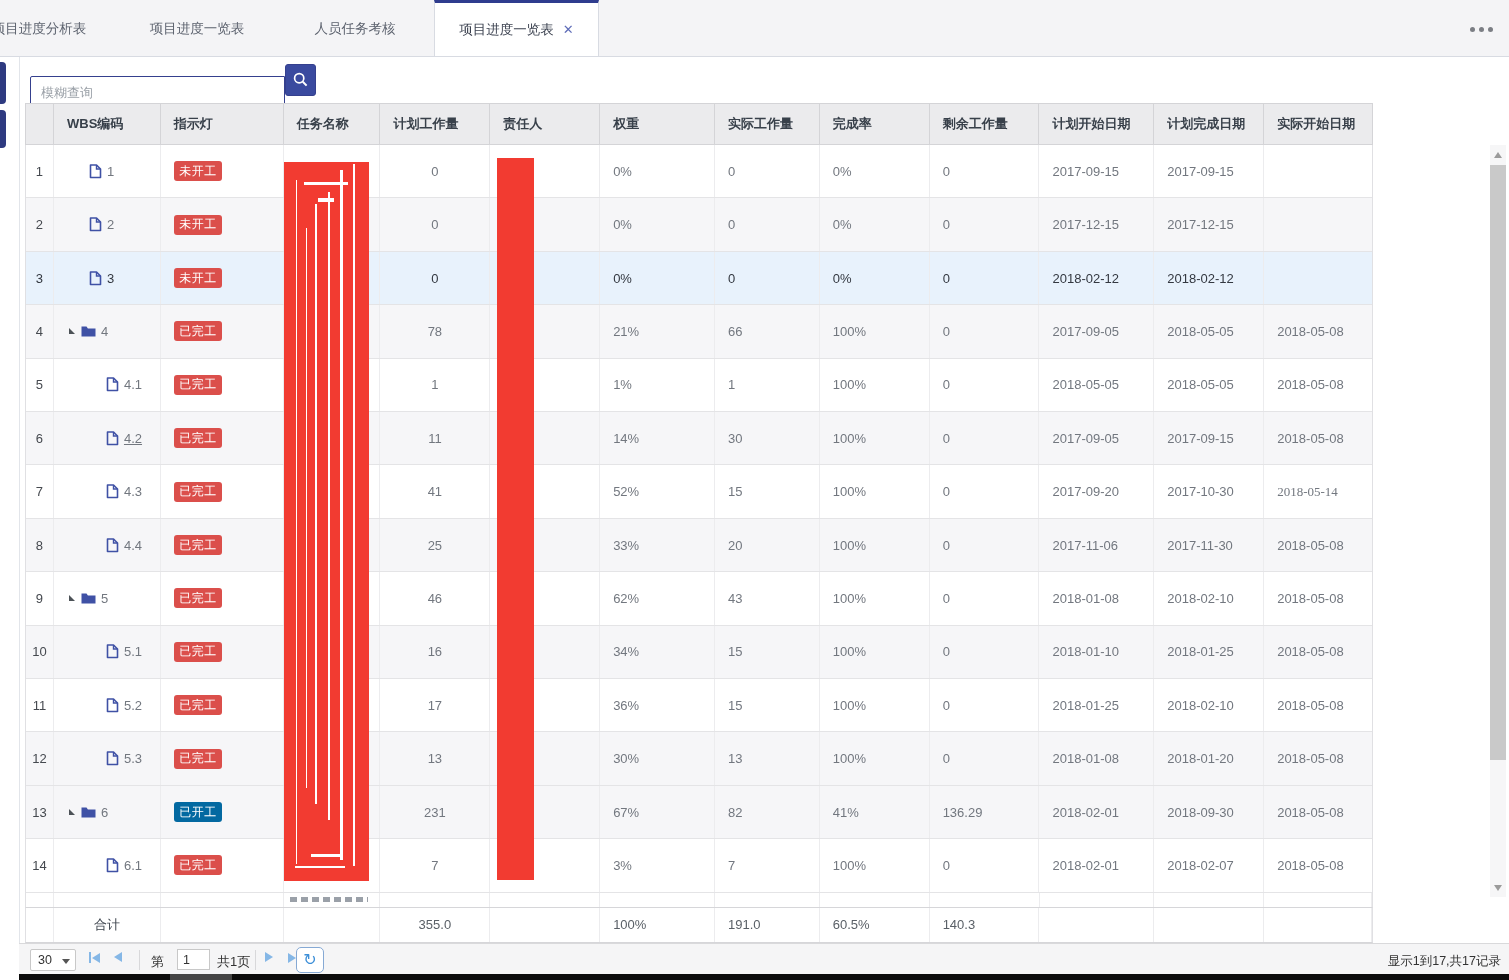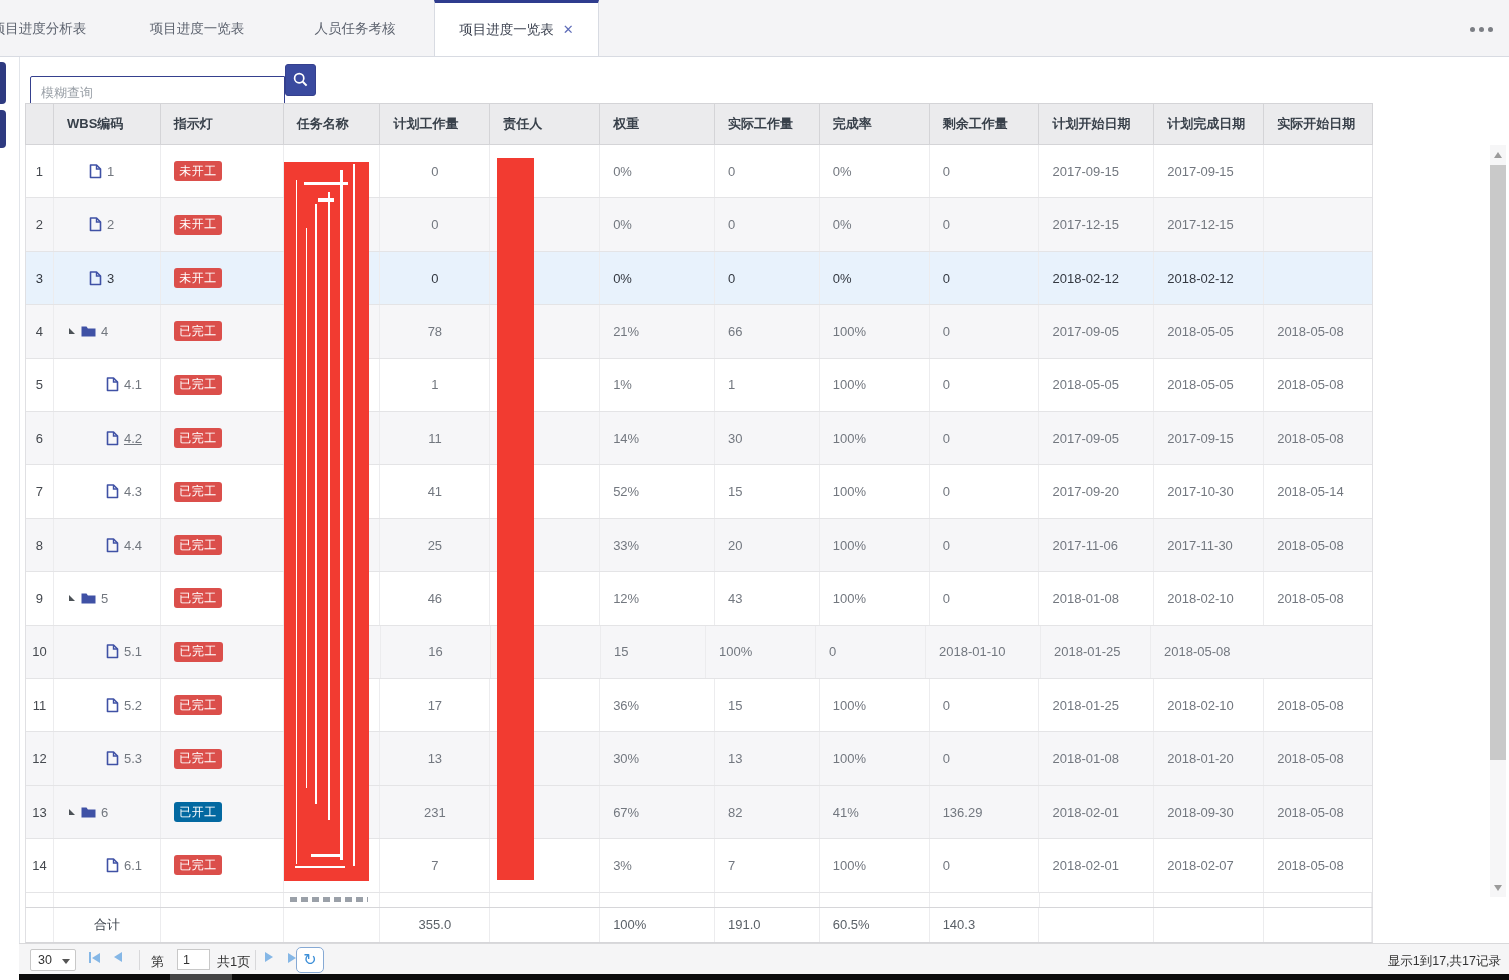--- a/index.html
+++ b/index.html
@@ -340,21 +340,21 @@
           </div>
           <div class="cell" style="width: 97px;"></div>
           <div class="cell ccenter" style="width: 110px;">41</div>
           <div class="cell" style="width: 110px;"></div>
           <div class="cell" style="width: 115px;">52%</div>
           <div class="cell" style="width: 105px;">15</div>
           <div class="cell" style="width: 110px;">100%</div>
           <div class="cell" style="width: 110px;">0</div>
           <div class="cell" style="width: 115px;">2017-09-20</div>
           <div class="cell" style="width: 110px;">2017-10-30</div>
-          <div class="cell" style="width: 108px;">2018-05-14</div>
+          <div class="cell" style="width: 108px; font-family: Liberation Serif, serif;">2018-05-14</div>
         </div>
         <div class="row shaded">
           <div class="cell cnum" style="width: 28px;">8</div>
           <div class="cell" style="width: 107px;">
             <span class="wbs-ic ind-leaf1">
               <svg width="13" height="15" viewBox="0 0 13 15">
   <path d="M1.5 1h6l4 4v8.5h-10z" fill="none" stroke="#3f51a5" stroke-width="1.6" stroke-linejoin="round"></path>
   <path d="M7.5 1v4h4" fill="none" stroke="#3f51a5" stroke-width="1.4"></path>
               </svg>
             </span>
@@ -384,21 +384,21 @@
               </svg>
             </span>
             <span>5</span>
           </div>
           <div class="cell" style="width: 123px;">
             <span class="badge red">已完工</span>
           </div>
           <div class="cell" style="width: 97px;"></div>
           <div class="cell ccenter" style="width: 110px;">46</div>
           <div class="cell" style="width: 110px;"></div>
-          <div class="cell" style="width: 115px;">12%</div>
+          <div class="cell" style="width: 115px;">62%</div>
           <div class="cell" style="width: 105px;">43</div>
           <div class="cell" style="width: 110px;">100%</div>
           <div class="cell" style="width: 110px;">0</div>
           <div class="cell" style="width: 115px;">2018-01-08</div>
           <div class="cell" style="width: 110px;">2018-02-10</div>
           <div class="cell" style="width: 108px;">2018-05-08</div>
         </div>
         <div class="row shaded">
           <div class="cell cnum" style="width: 28px;">10</div>
           <div class="cell" style="width: 107px;">
@@ -409,20 +409,21 @@
               </svg>
             </span>
             <span>5.1</span>
           </div>
           <div class="cell" style="width: 123px;">
             <span class="badge red">已完工</span>
           </div>
           <div class="cell" style="width: 97px;"></div>
           <div class="cell ccenter" style="width: 110px;">16</div>
           <div class="cell" style="width: 110px;"></div>
+          <div class="cell" style="width: 115px;">34%</div>
           <div class="cell" style="width: 105px;">15</div>
           <div class="cell" style="width: 110px;">100%</div>
           <div class="cell" style="width: 110px;">0</div>
           <div class="cell" style="width: 115px;">2018-01-10</div>
           <div class="cell" style="width: 110px;">2018-01-25</div>
           <div class="cell" style="width: 108px;">2018-05-08</div>
         </div>
         <div class="row">
           <div class="cell cnum" style="width: 28px;">11</div>
           <div class="cell" style="width: 107px;">

